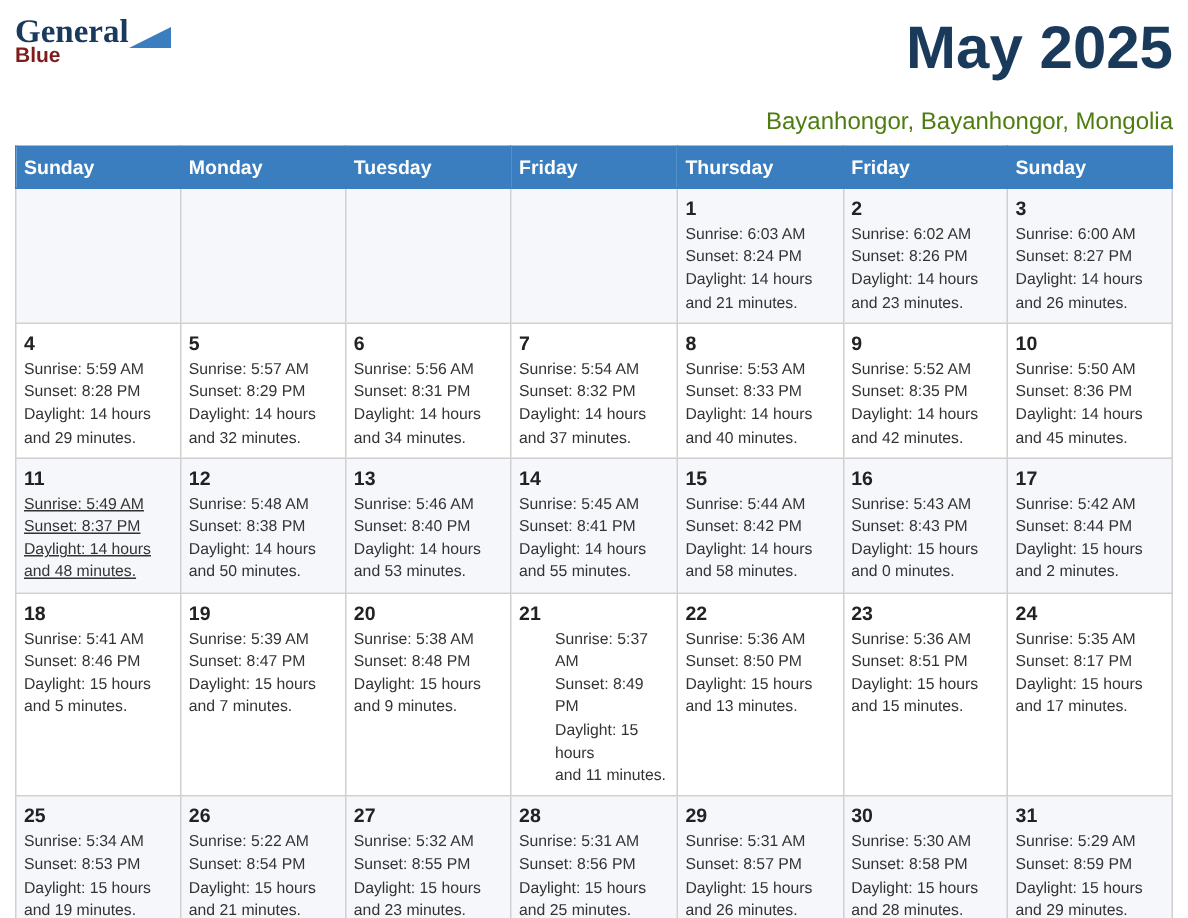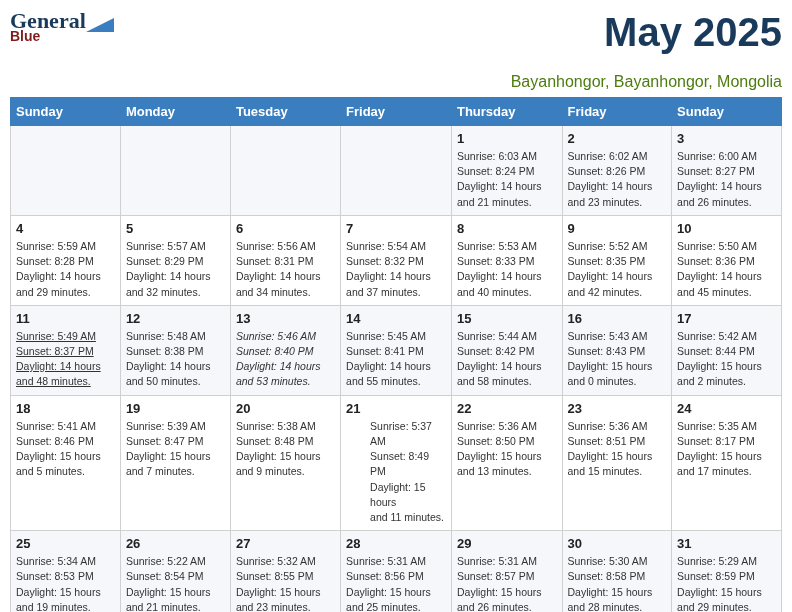--- a/index.html
+++ b/index.html
@@ -212,21 +212,21 @@
         </td>
         <td>
           <span class="day-num">12</span>
           <div class="day-info" style="white-space: pre-line;">Sunrise: 5:48 AM
 Sunset: 8:38 PM
 Daylight: 14 hours
 and 50 minutes.</div>
         </td>
         <td>
           <span class="day-num">13</span>
-          <div class="day-info" style="white-space: pre-line; font-style: italic;">Sunrise: 5:46 AM
+          <div class="day-info" style="white-space: pre-line;">Sunrise: 5:46 AM
 Sunset: 8:40 PM
 Daylight: 14 hours
 and 53 minutes.</div>
         </td>
         <td>
           <span class="day-num">14</span>
           <div class="day-info" style="white-space: pre-line;">Sunrise: 5:45 AM
 Sunset: 8:41 PM
 Daylight: 14 hours
 and 55 minutes.</div>

